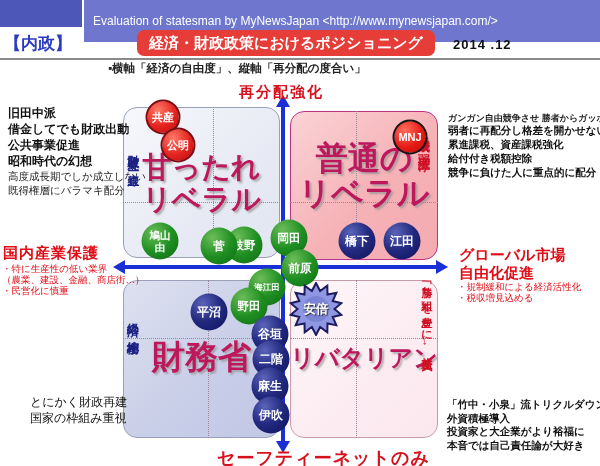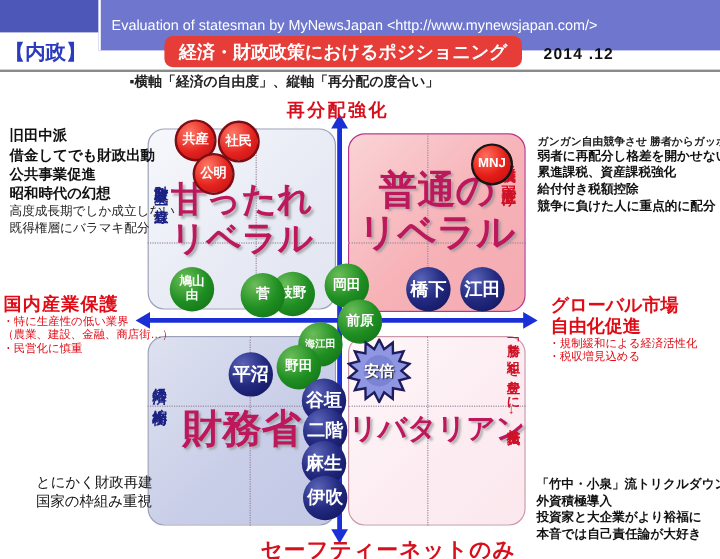--- a/index.html
+++ b/index.html
@@ -67,21 +67,21 @@
   #chips{position:absolute;left:0;top:0;width:600px;height:406px;z-index:5;pointer-events:none;padding-left:40px;}
   .chip{position:absolute;transform:translate(-50%,-50%);border-radius:50%;display:flex;flex-direction:column;
         align-items:center;justify-content:center;color:#fff;font-weight:bold;text-align:center;box-sizing:border-box;}
   .chip .ln{line-height:1.05;}
   .chip.red{width:35px;height:35px;font-size:11px;border:2px solid #7d0d13;
             background:radial-gradient(circle at 34% 28%,#ff7a66 0%,#e4231f 55%,#b80f14 100%);}
   .chip.mnj{width:35px;height:35px;font-size:11px;border:2px solid #151515;
             background:radial-gradient(circle at 34% 28%,#ff6f5c 0%,#e51c17 55%,#bd0e12 100%);}
   .chip.green{width:37px;height:37px;font-size:11.5px;
             background:radial-gradient(circle at 33% 27%,#6cbd5a 0%,#1f8f22 52%,#0f6a14 100%);}
-  .chip.navy{width:37px;height:37px;font-size:15px;
+  .chip.navy{width:37px;height:37px;font-size:12px;
             background:radial-gradient(circle at 33% 27%,#5a64b8 0%,#232a80 48%,#0e1158 100%);}
   .chip.small{font-size:8.5px;}
   .chip.twoline{font-size:10.5px;}
   .chip.star{width:54px;height:54px;background:none;border:none;}
   .chip.star svg{position:absolute;left:0;top:0;}
   .star-txt{position:relative;z-index:1;font-size:12.5px;color:#fff;font-weight:bold;text-shadow:1px 1px 1px #333;}
 </style>
 </head>
 <body>
 
@@ -180,23 +180,20 @@
       <div class="ln">「竹中・小泉」流トリクルダウン派</div>
       <div class="ln">外資積極導入</div>
       <div class="ln">投資家と大企業がより裕福に</div>
       <div class="ln">本音では自己責任論が大好き</div>
     </div>
 
   <div id="chips">
       <div class="chip red" style="left: 163px; top: 117px;">
         <div class="ln">共産</div>
       </div>
-      <div class="chip red" style="left: 199px; top: 118px;">
-        <div class="ln">社民</div>
-      </div>
       <div class="chip red" style="left: 178px; top: 145px;">
         <div class="ln">公明</div>
       </div>
       <div class="chip mnj" style="left: 410px; top: 137px;">
         <div class="ln">MNJ</div>
       </div>
       <div class="chip green twoline" style="left: 160px; top: 241px;">
         <div class="ln">鳩山</div>
         <div class="ln">由</div>
       </div>

